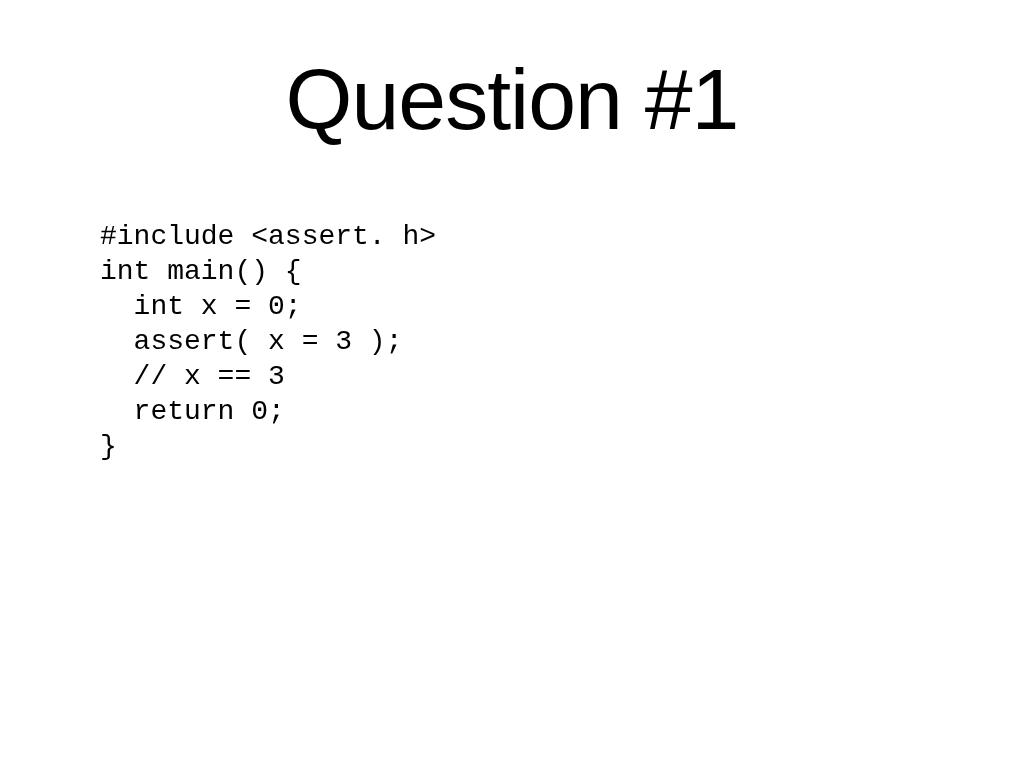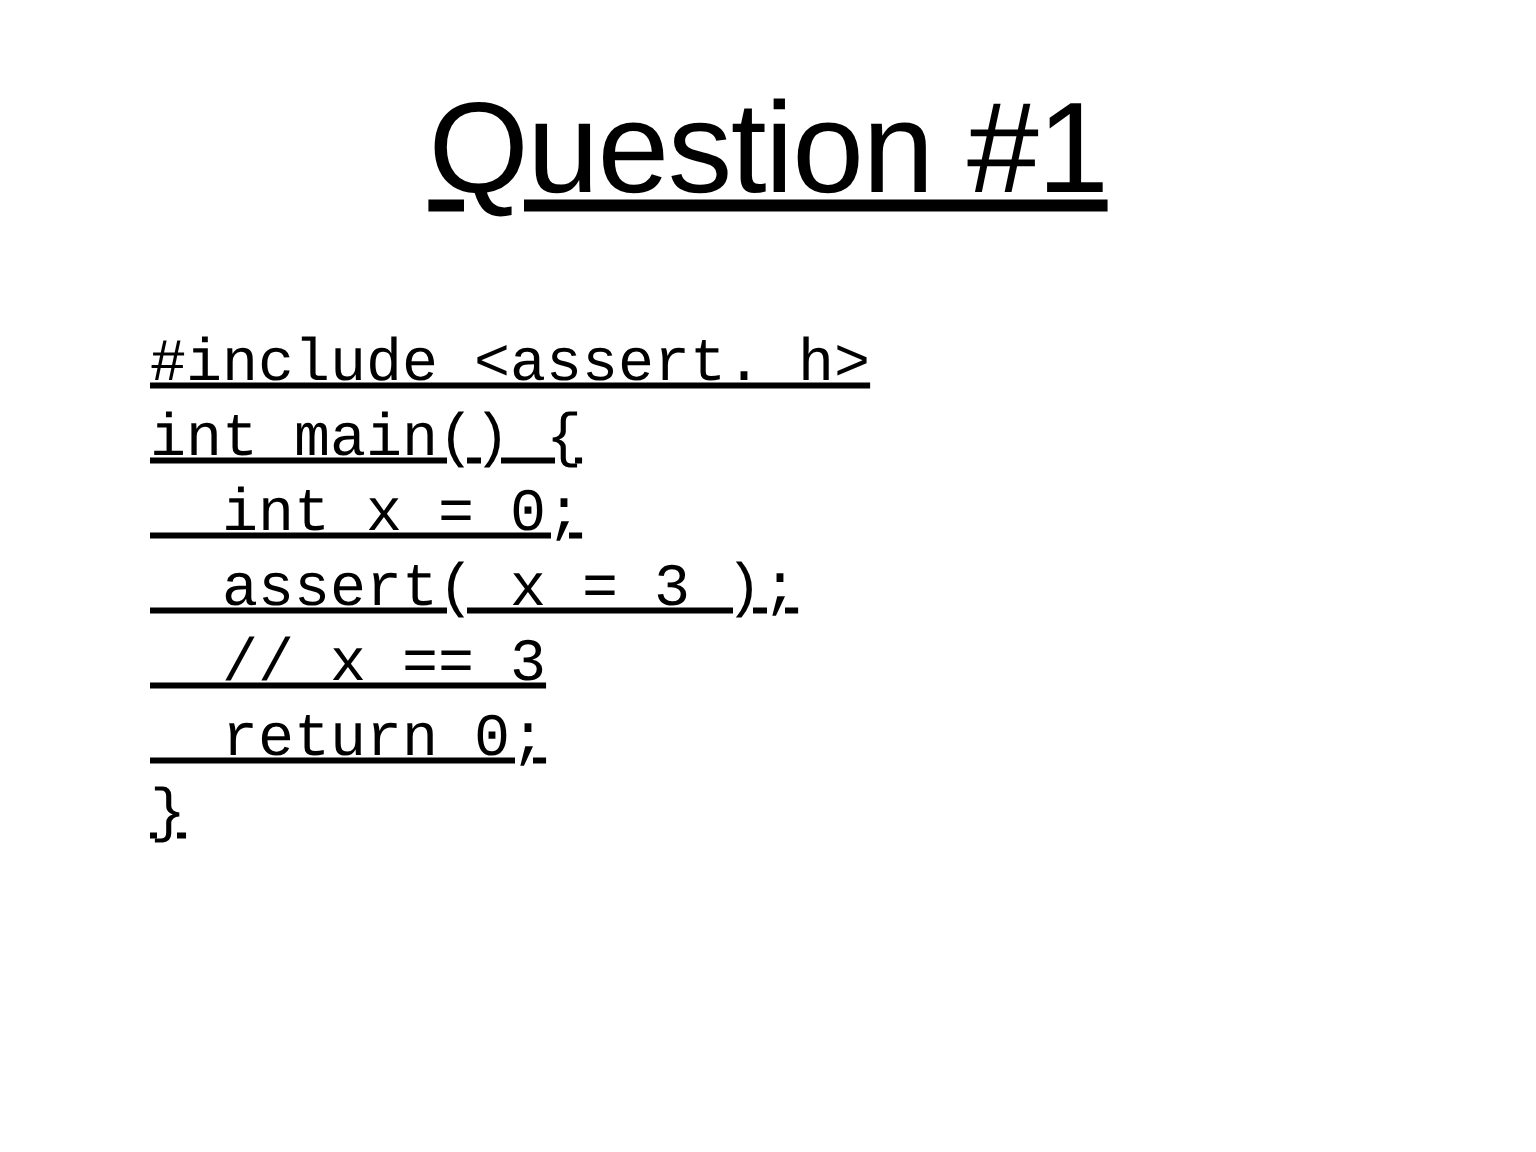--- a/index.html
+++ b/index.html
@@ -12,32 +12,31 @@
       height: 768px;
       background: #ffffff;
       font-family: Arial, Helvetica, sans-serif;
       color: #000000;
       overflow: hidden;
     }
     .slide {
       width: 100%;
       height: 100%;
       padding: 50px 80px;
-      text-decoration: underline;
     }
     .title {
       font-size: 86px;
       font-weight: normal;
       text-align: center;
       margin-bottom: 70px;
       letter-spacing: -1px;
     }
     .code-block {
       font-family: "Courier New", Courier, monospace;
-      font-size: 40px;
+      font-size: 28px;
       line-height: 1.25;
       white-space: pre;
       margin-left: 20px;
     }
   </style>
 </head>
 <body>
 
 <div class="slide">
   <h1 class="title">Question #1</h1>

